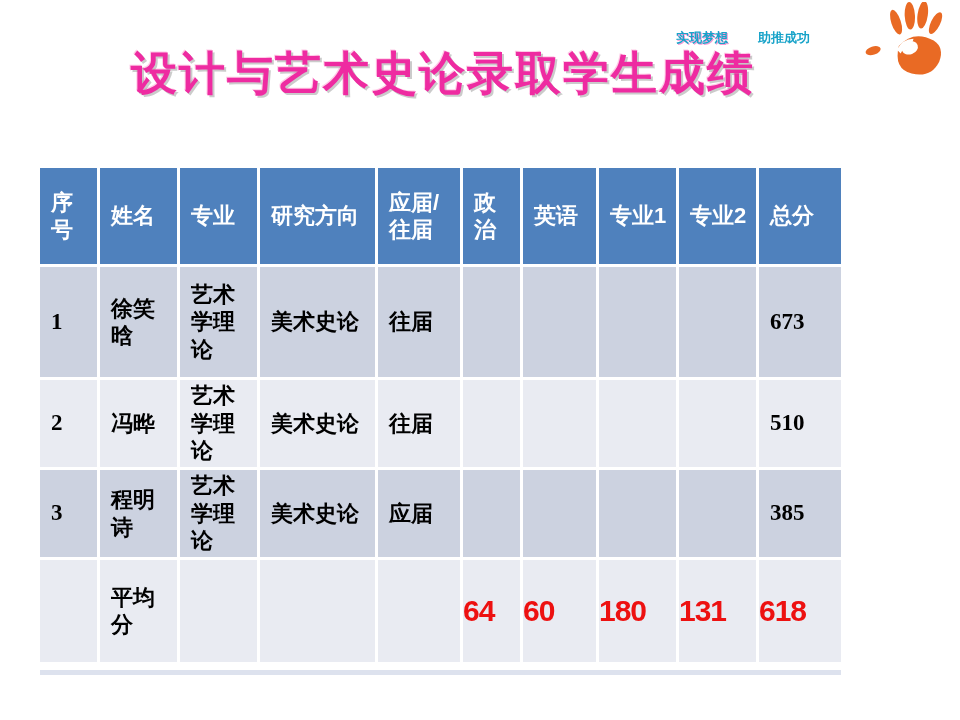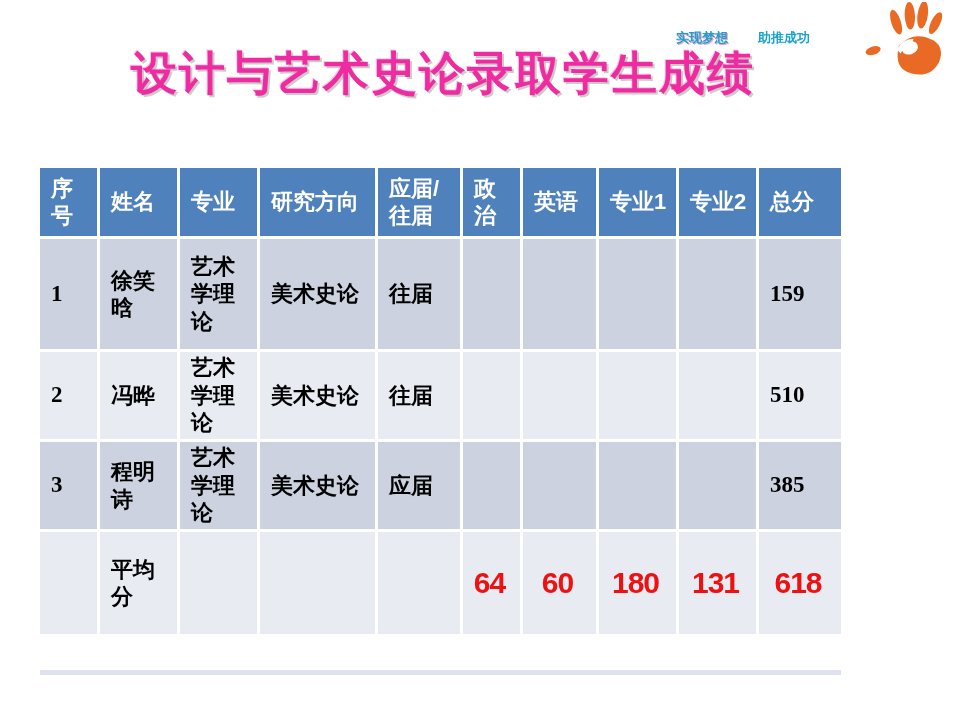--- a/index.html
+++ b/index.html
@@ -37,21 +37,21 @@
   }
   tr.hdr td{
     background:#4f81bd;color:#ffffff;font-weight:bold;
   }
   tr.band-a td{background:#ccd2e0;}
   tr.band-b td{background:#e9ebf2;}
   td.num{font-family:"Liberation Serif",serif;font-size:23px;}
   td.avg-num{
     font-family:"Liberation Sans",sans-serif;
     font-size:30px;font-weight:800;color:#ed1111;
-    text-align:center;padding-left:0;letter-spacing:-1px;
+    padding-left:0;letter-spacing:-1px;
   }
   .table-bottom-edge{
     position:absolute;left:40px;top:670px;width:801px;height:5px;
     background:#dde2ee;
   }
 </style>
 </head>
 <body>
 
 <div class="slide-title">设计与艺术史论录取学生成绩</div>
@@ -85,21 +85,21 @@
       <col style="width:77px">
     <col style="width:115px">
       <col style="width:82px">
       <col style="width:57px">
     <col style="width:73px">
       <col style="width:77px">
       <col style="width:77px">
     <col style="width:82px">
   </colgroup>
   <tbody>
-      <tr class="hdr" style="height:68px">
+      <tr class="hdr" style="height:96px">
     <td>序号</td>
     <td>姓名</td>
     <td>专业</td>
     <td>研究方向</td>
     <td>应届/往届</td>
     <td>政治</td>
     <td>英语</td>
     <td>专业1</td>
     <td>专业2</td>
     <td>总分</td>
@@ -107,21 +107,21 @@
   <tr class="band-a" style="height:110px">
     <td class="num">1</td>
     <td>徐笑晗</td>
     <td>艺术学理论</td>
     <td>美术史论</td>
     <td>往届</td>
     <td></td>
     <td></td>
     <td></td>
     <td></td>
-    <td class="num">159</td>
+    <td class="num">673</td>
   </tr>
   <tr class="band-b" style="height:87px">
     <td class="num">2</td>
     <td>冯晔</td>
     <td>艺术学理论</td>
     <td>美术史论</td>
     <td>往届</td>
     <td></td>
     <td></td>
     <td></td>

